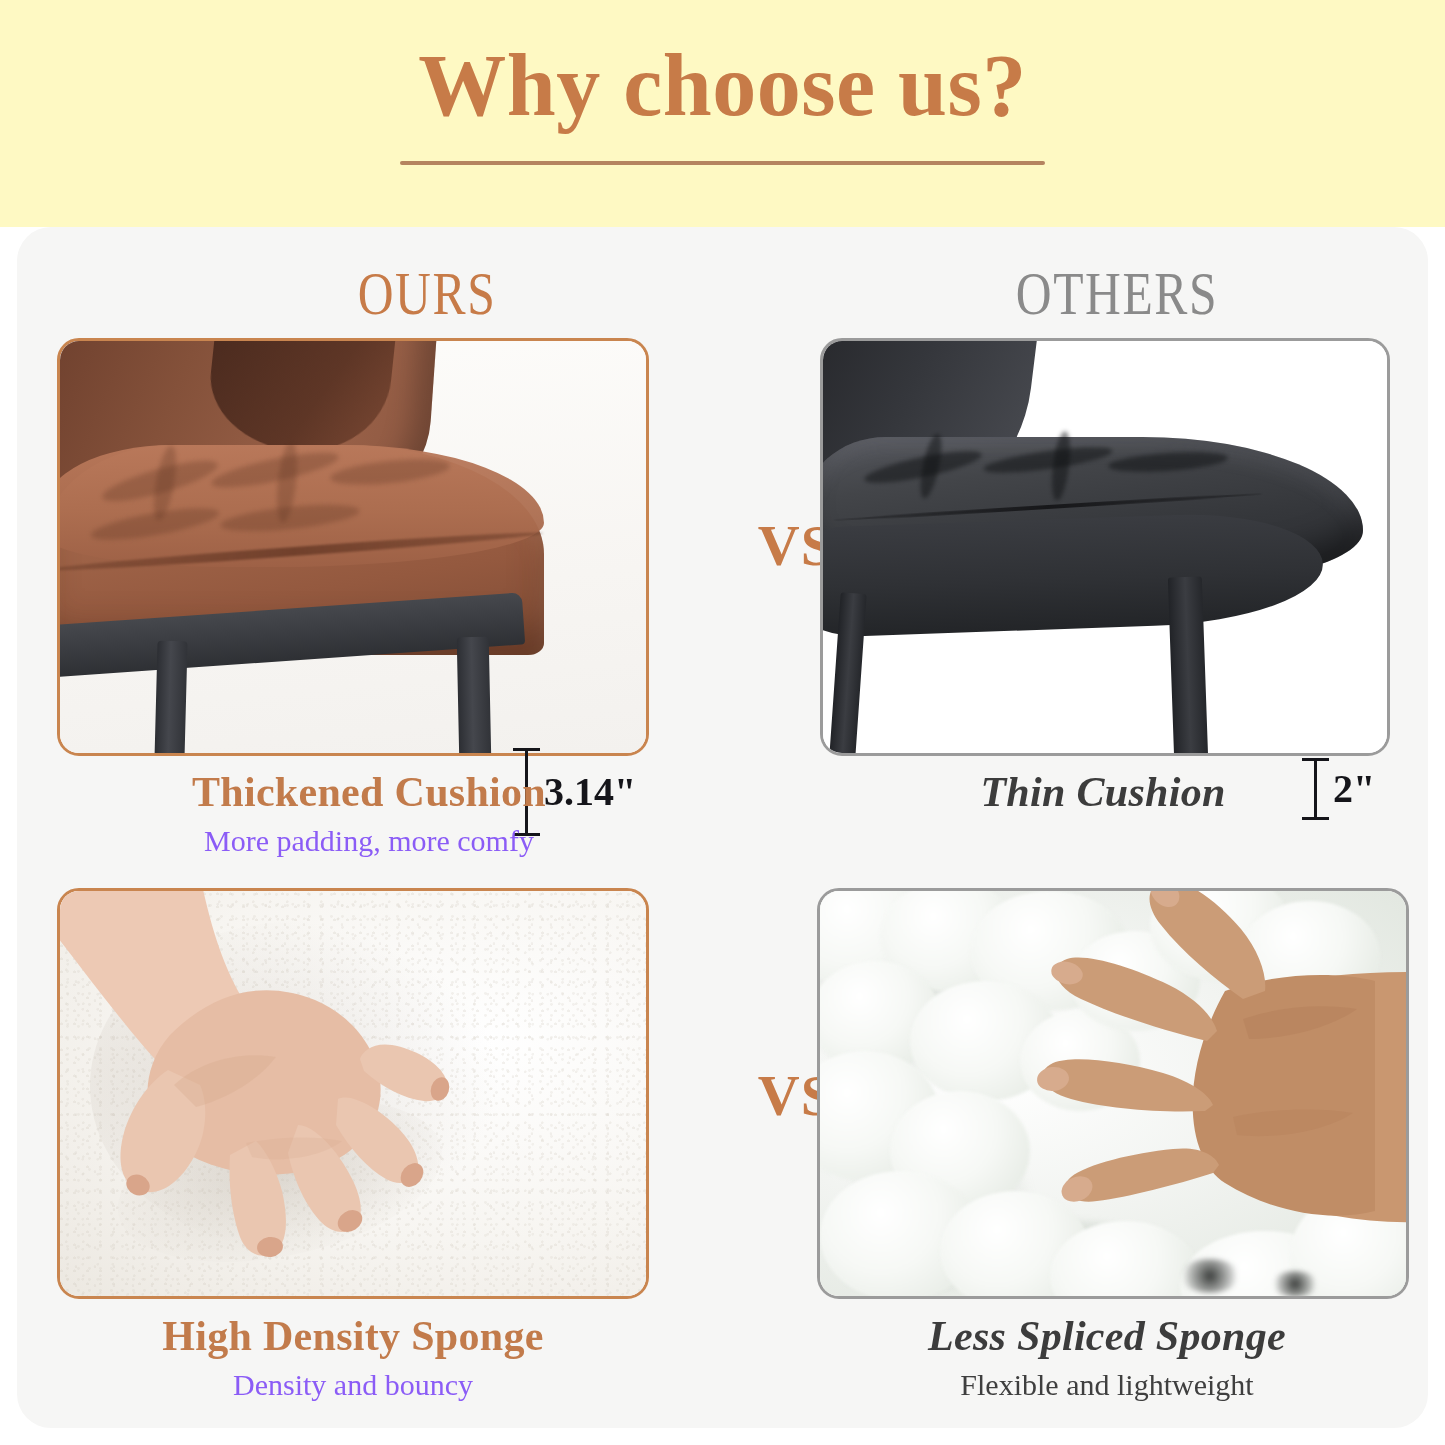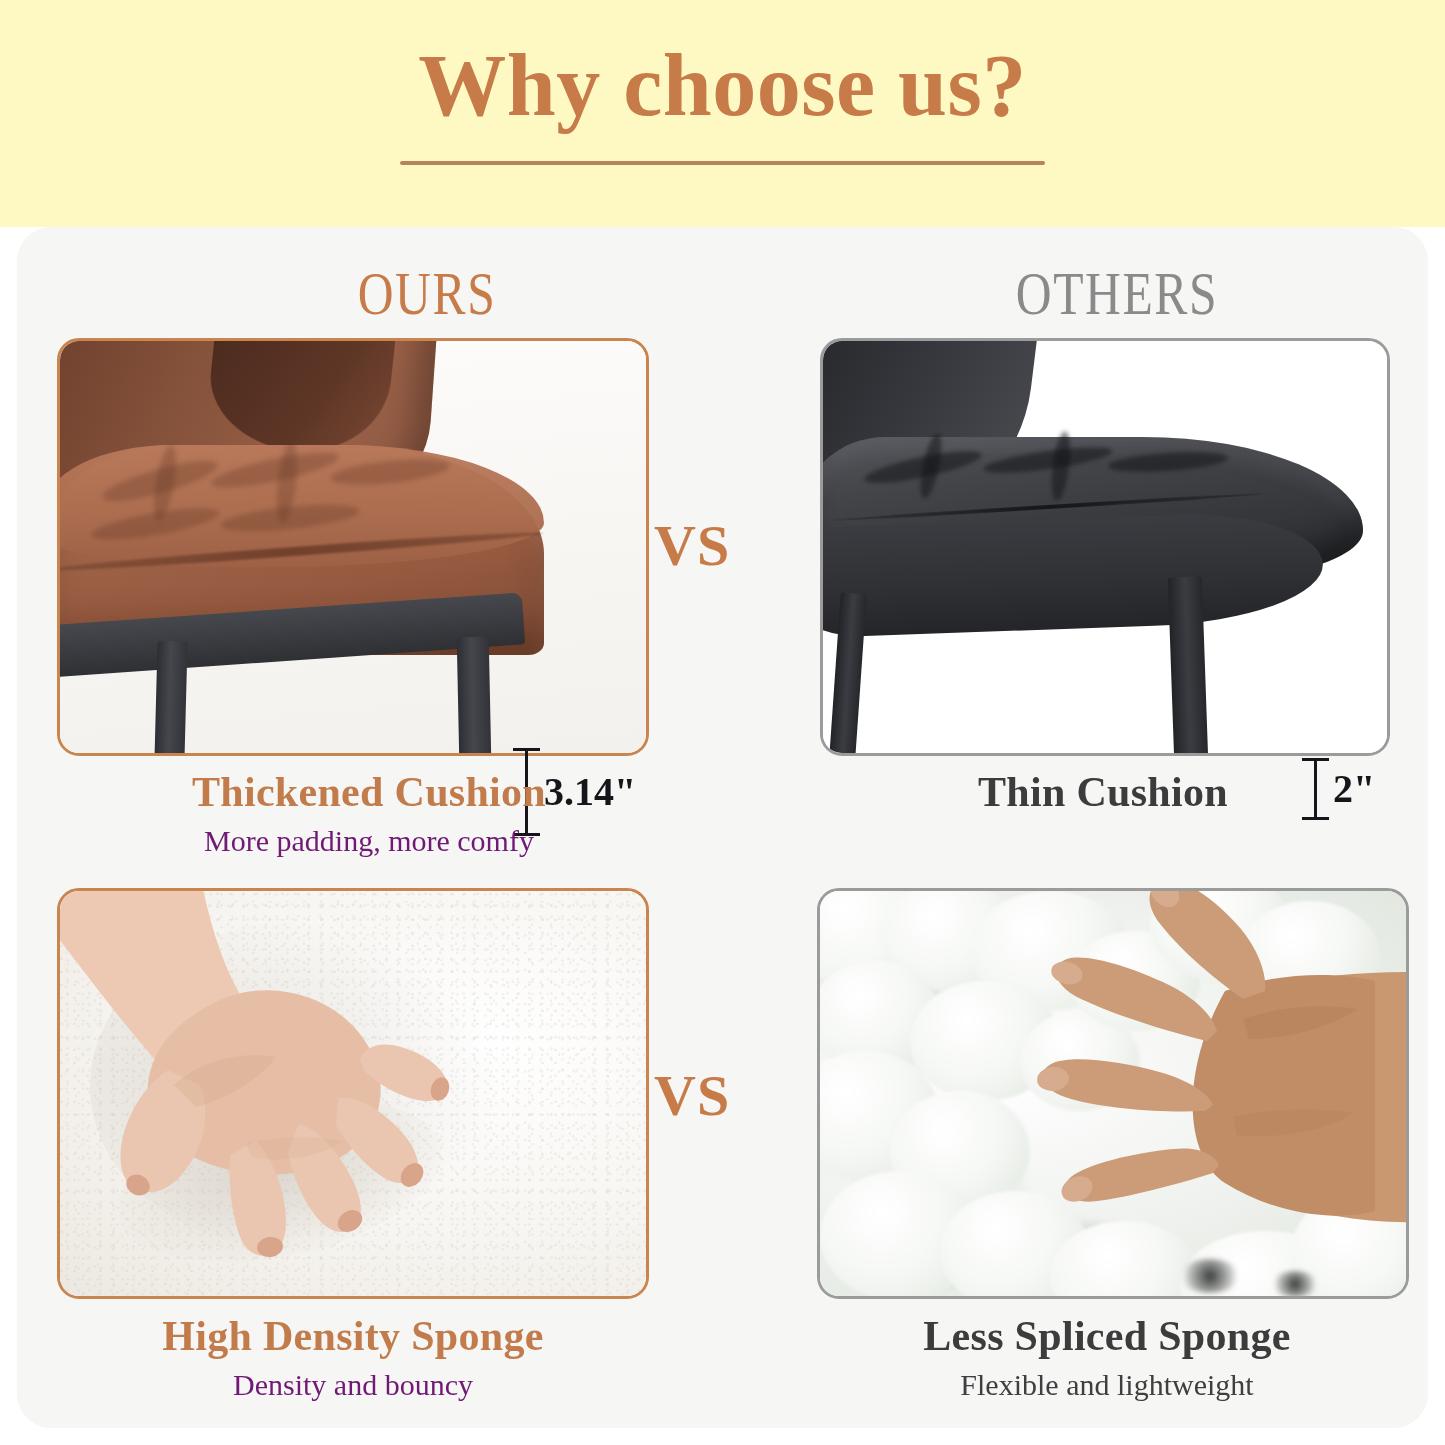--- a/index.html
+++ b/index.html
@@ -100,21 +100,21 @@
   .card-tr { left: 803px; top: 111px;  width: 570px;  height: 418px; }
   .card-bl { left: 40px;  top: 661px;  width: 592px;  height: 411px; }
   .card-br { left: 800px; top: 661px;  width: 592px;  height: 411px; }
 
   .card-inner { position: absolute; inset: 0; }
 
   
   .vs {
     position: absolute;
     width: 180px;
-    text-align: left;
+    text-align: right;
     font-family: "Liberation Serif", "DejaVu Serif", serif;
     font-weight: 700;
     font-size: 58px;
     line-height: 1;
     color: #C77B48;
     letter-spacing: 1px;
   }
   .vs-top    { left: 637px; top: 290px; }
   .vs-bottom { left: 637px; top: 840px; }
 
@@ -128,22 +128,22 @@
     letter-spacing: 0.3px;
   }
   .cap-sub {
     font-family: "Liberation Serif", "DejaVu Serif", serif;
     font-weight: 400;
     font-size: 30px;
     line-height: 1.2;
     margin-top: 7px;
   }
   .caption.ours .cap-title { color: #C27B4B; }
-  .caption.ours .cap-sub   { color: #701a75; }
-  .caption.others .cap-title { color: #3C3C3C; }
+  .caption.ours .cap-sub   { color: #8b5cf6; }
+  .caption.others .cap-title { color: #3C3C3C; font-style: italic; }
   .caption.others .cap-sub   { color: #3F3F3F; }
 
   .cap-tl { left: 42px;  top: 542px; }
   .cap-tr { left: 776px; top: 542px; }
   .cap-bl { left: 26px;  top: 1086px; }
   .cap-br { left: 780px; top: 1086px; }
 
   
   .dim {
     position: absolute;

